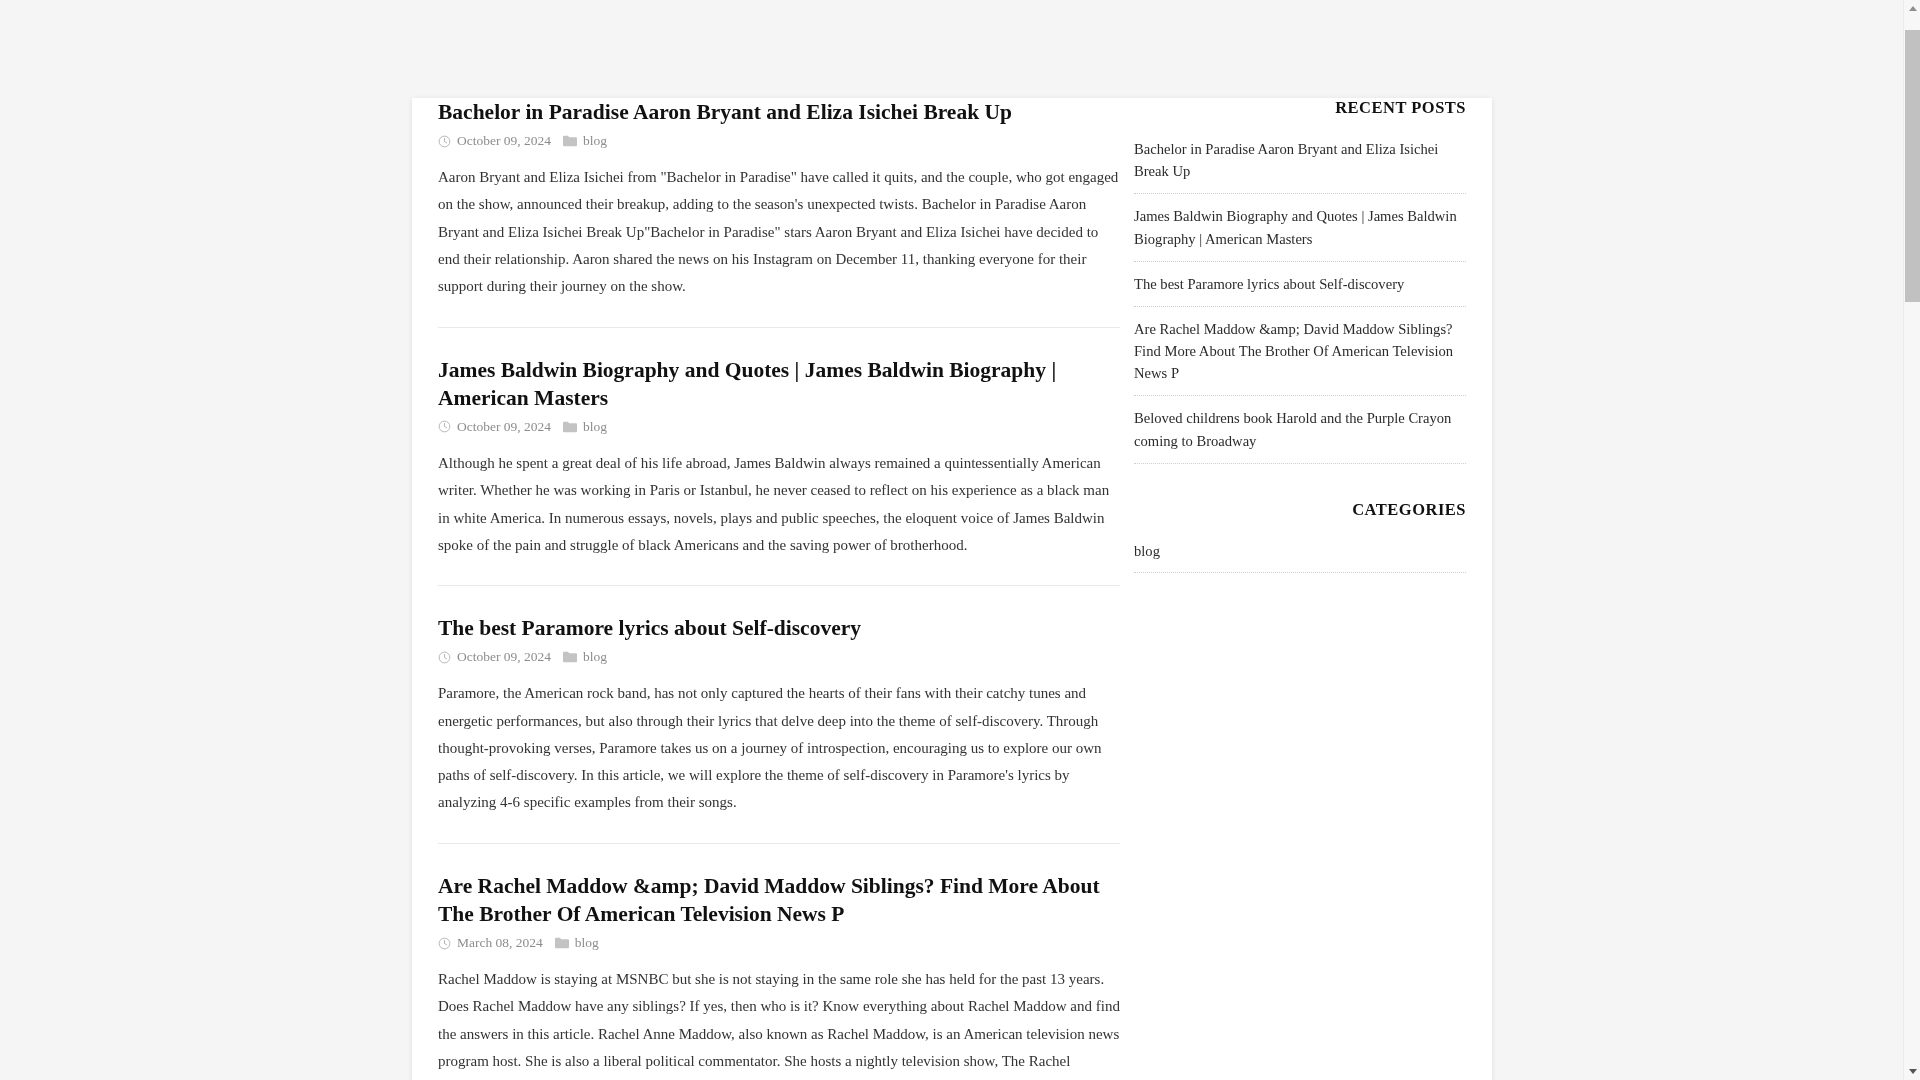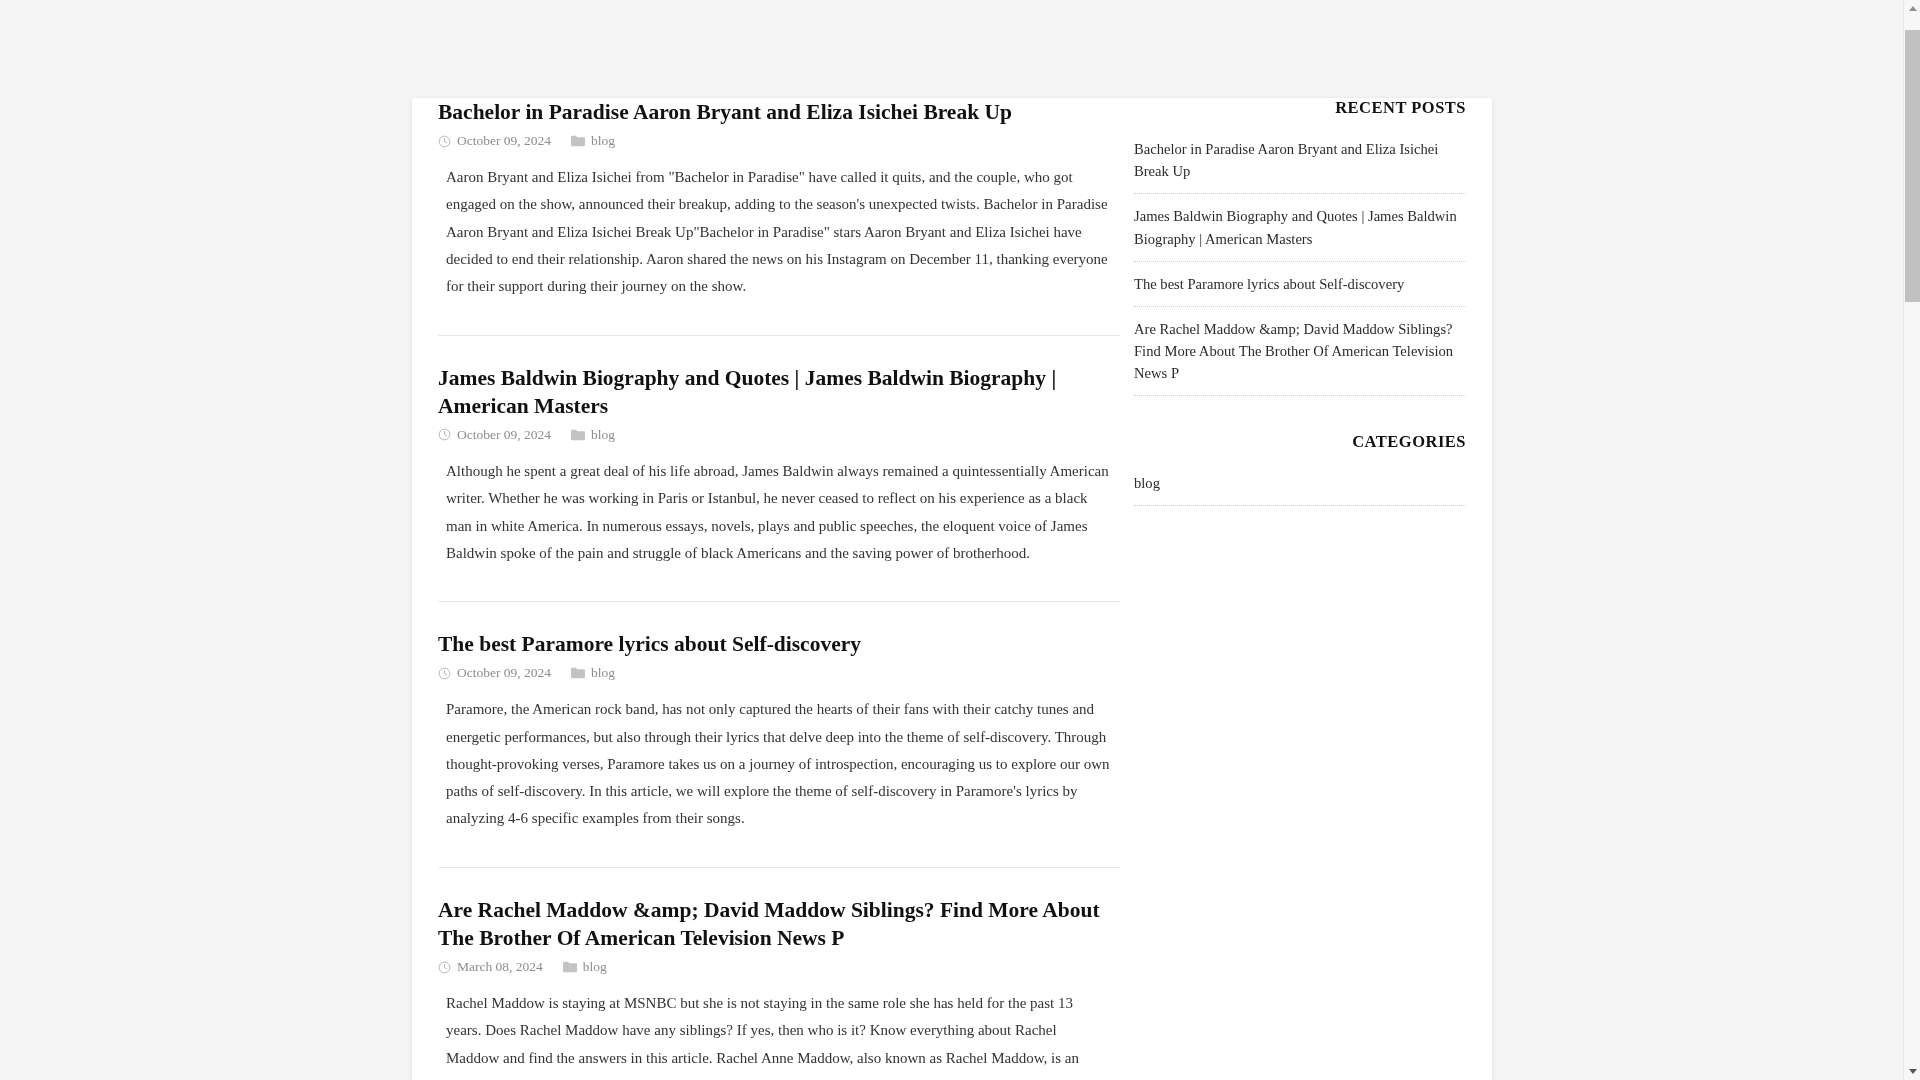--- a/index.html
+++ b/index.html
@@ -105,40 +105,39 @@
     margin: 0 0 7px 0;
     font-size: 21.5px;
     line-height: 1.31;
     font-weight: bold;
     color: #111111;
     cursor: pointer;
   }
   .post-meta {
     display: flex;
     align-items: center;
-    gap: 8px;
     margin-bottom: 15px;
     font-size: 13.5px;
     color: #8d8d8d;
   }
   .meta-item {
     display: inline-flex;
     align-items: center;
     gap: 6px;
     cursor: pointer;
   }
   .meta-item.static { cursor: default; }
   .meta-item + .meta-item { margin-left: 12px; }
   .icon-clock, .icon-folder {
     display: inline-block;
     flex: 0 0 auto;
     line-height: 0;
   }
   .post-excerpt {
-    margin: 8px;
+    margin: 0;
     font-size: 15px;
     line-height: 1.82;
     color: #333333;
     text-align: left;
   }
 
   
   .widget { margin-bottom: 36px; }
   .widget-title {
     margin: 0 0 20px 0;
@@ -270,20 +269,23 @@
               </li>
               <li>
                 <a>James Baldwin Biography and Quotes | James Baldwin Biography | American Masters</a>
               </li>
               <li>
                 <a>The best Paramore lyrics about Self-discovery</a>
               </li>
               <li>
                 <a>Are Rachel Maddow &amp;amp; David Maddow Siblings? Find More About The Brother Of American Television News P</a>
               </li>
+              <li>
+                <a>Beloved childrens book Harold and the Purple Crayon coming to Broadway</a>
+              </li>
             </ul>
         </section>
 
         <section class="widget">
           <h2 class="widget-title">CATEGORIES</h2>
           <ul class="widget-list categories" id="categories-list">
               <li>
                 <a>blog</a>
               </li>
             </ul>

